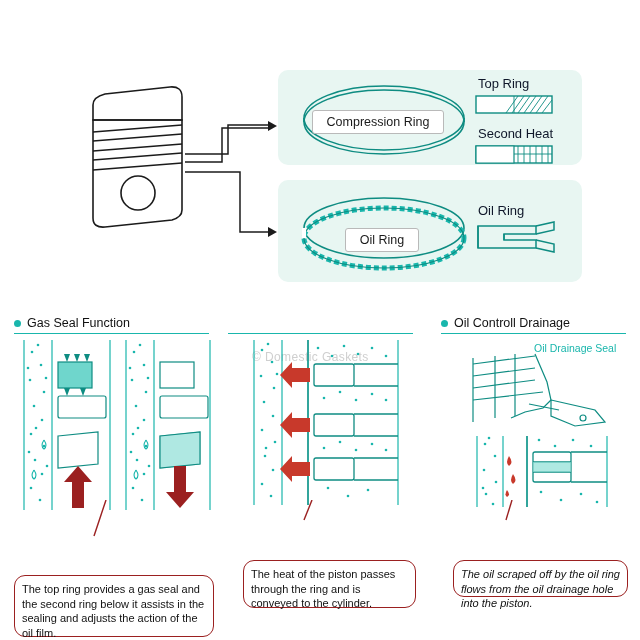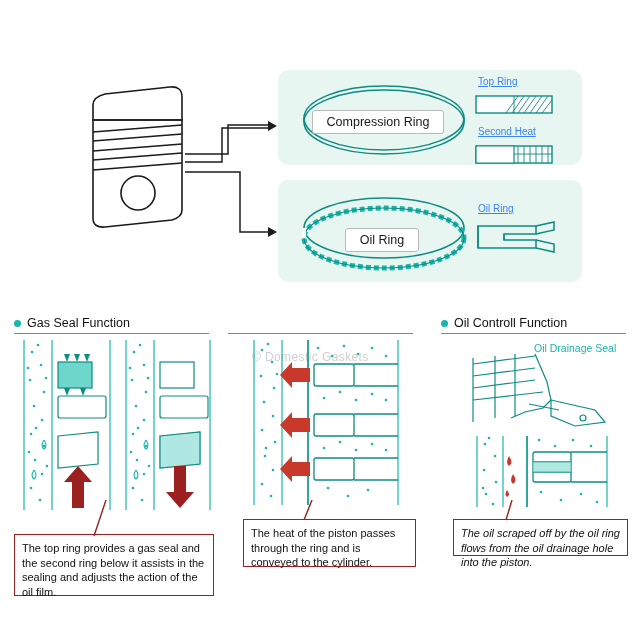--- a/index.html
+++ b/index.html
@@ -32,23 +32,22 @@
     border-radius: 3px;
     font-size: 12.5px;
     color: #1a1a1a;
     display: flex;
     align-items: center;
     justify-content: center;
     text-align: center;
     white-space: nowrap;
   }
   .ring-name {
-    font-size: 10px;
-    color: #3b82f6;
-    text-decoration: underline;
+    font-size: 13px;
+    color: #0f172a;
   }
 
   
   .sec-header {
     display: flex;
     align-items: center;
     gap: 6px;
     font-size: 12.5px;
     font-weight: normal;
     color: #111;
@@ -64,26 +63,27 @@
   .sec-underline {
     position: absolute;
     height: 1px;
     background: #19b6ac;
   }
 
   
   .callout {
     border: 1.4px solid #9b2020;
     background: #ffffff;
-    border-radius: 0;
+    border-radius: 11px;
     font-size: 11px;
     line-height: 1.33;
     color: #111;
     padding: 6px 7px;
     box-sizing: border-box;
+    margin-top: 41px;
   }
 
   
   .watermark {
     font-size: 12px;
     color: #cfcfcf;
     letter-spacing: 0.4px;
     white-space: nowrap;
     margin-top: 44px;
   }
@@ -350,21 +350,21 @@
     </g>
   </svg>
 
   <div class="abs callout" style="left:243px; top:519px; width:173px; height:48px;">The heat of the piston passes through the ring and is conveyed to the cylinder.</div>
   <svg class="abs" style="left:296px; top:500px;" width="24" height="22">
     <path d="M16,0 L8,20" stroke="#9b2020" stroke-width="1.4" fill="none"></path>
   </svg>
 
   <div class="abs sec-header" style="left:441px; top:316px;">
     <span class="dot"></span>
-    <span>Oil Controll Function</span>
+    <span>Oil Controll Drainage</span>
   </div>
   <div class="sec-underline" style="left:441px; top:333px; width:185px;"></div>
 
   <div class="abs callout-label" style="left:534px; top:342px;">Oil Drainage Seal</div>
 
   <svg class="abs" style="left:455px; top:352px;" width="175" height="155">
 
     <g fill="none" stroke="#0e8c82" stroke-width="1.2">
       <path d="M18,12 L80,4"></path>
       <path d="M18,24 L80,16"></path>

